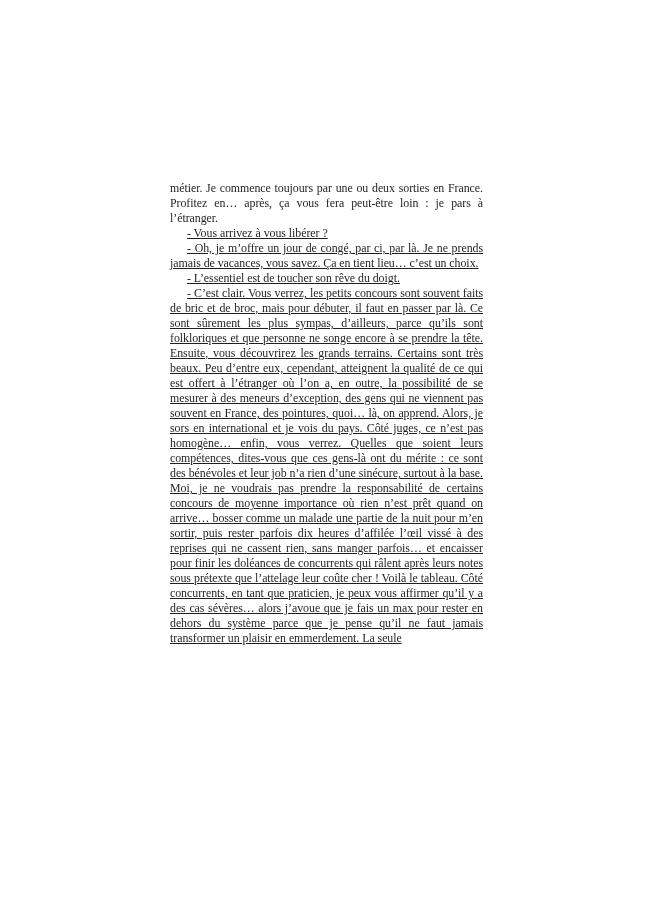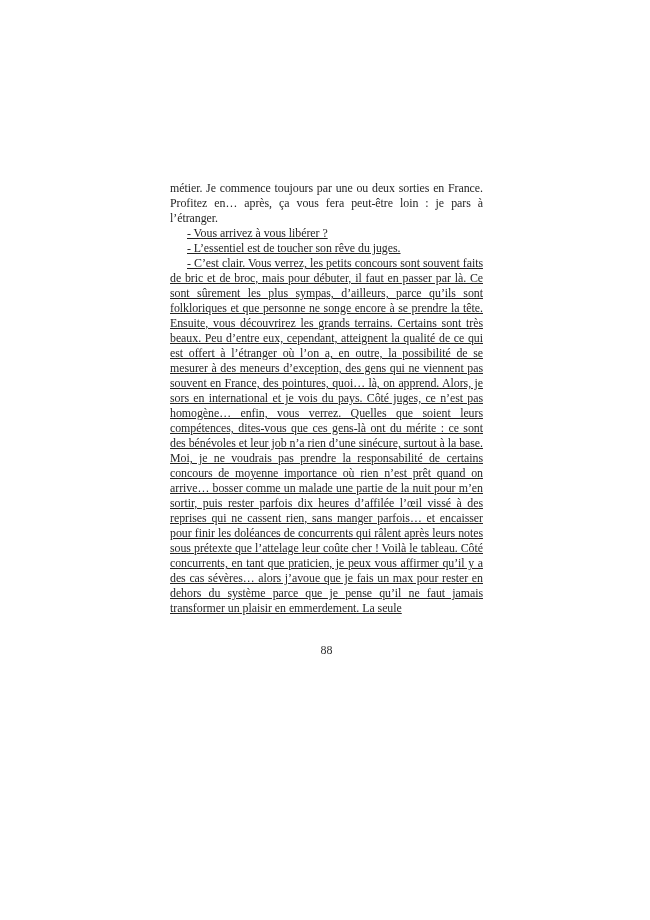--- a/index.html
+++ b/index.html
@@ -44,17 +44,18 @@
   }
 </style>
 </head>
 <body>
 
 <div class="page">
   <div class="text-block">
 
     <div class="para">métier. Je commence toujours par une ou deux sorties en France. Profitez en… après, ça vous fera peut-être loin : je pars à l’étranger.</div>
       <div class="para indent">- Vous arrivez à vous libérer ?</div>
-      <div class="para indent">- L’essentiel est de toucher son rêve du juges.</div>
+      <div class="para indent">- Oh, je m’offre un jour de congé, par ci, par là. Je ne prends jamais de vacances, vous savez. Ça en tient lieu… c’est un choix.</div>
+      <div class="para indent">- L’essentiel est de toucher son rêve du doigt.</div>
       <div class="para indent">- C’est clair. Vous verrez, les petits concours sont souvent faits de bric et de broc, mais pour débuter, il faut en passer par là. Ce sont sûrement les plus sympas, d’ailleurs, parce qu’ils sont folkloriques et que personne ne songe encore à se prendre la tête. Ensuite, vous découvrirez les grands terrains. Certains sont très beaux. Peu d’entre eux, cependant, atteignent la qualité de ce qui est offert à l’étranger où l’on a, en outre, la possibilité de se mesurer à des meneurs d’exception, des gens qui ne viennent pas souvent en France, des pointures, quoi… là, on apprend. Alors, je sors en international et je vois du pays. Côté juges, ce n’est pas homogène… enfin, vous verrez. Quelles que soient leurs compétences, dites-vous que ces gens-là ont du mérite : ce sont des bénévoles et leur job n’a rien d’une sinécure, surtout à la base. Moi, je ne voudrais pas prendre la responsabilité de certains concours de moyenne importance où rien n’est prêt quand on arrive… bosser comme un malade une partie de la nuit pour m’en sortir, puis rester parfois dix heures d’affilée l’œil vissé à des reprises qui ne cassent rien, sans manger parfois… et encaisser pour finir les doléances de concurrents qui râlent après leurs notes sous prétexte que l’attelage leur coûte cher ! Voilà le tableau. Côté concurrents, en tant que praticien, je peux vous affirmer qu’il y a des cas sévères… alors j’avoue que je fais un max pour rester en dehors du système parce que je pense qu’il ne faut jamais transformer un plaisir en emmerdement. La seule</div>
       <div class="page-number">88</div>
   </div>
 </div>
 
 </body></html>

